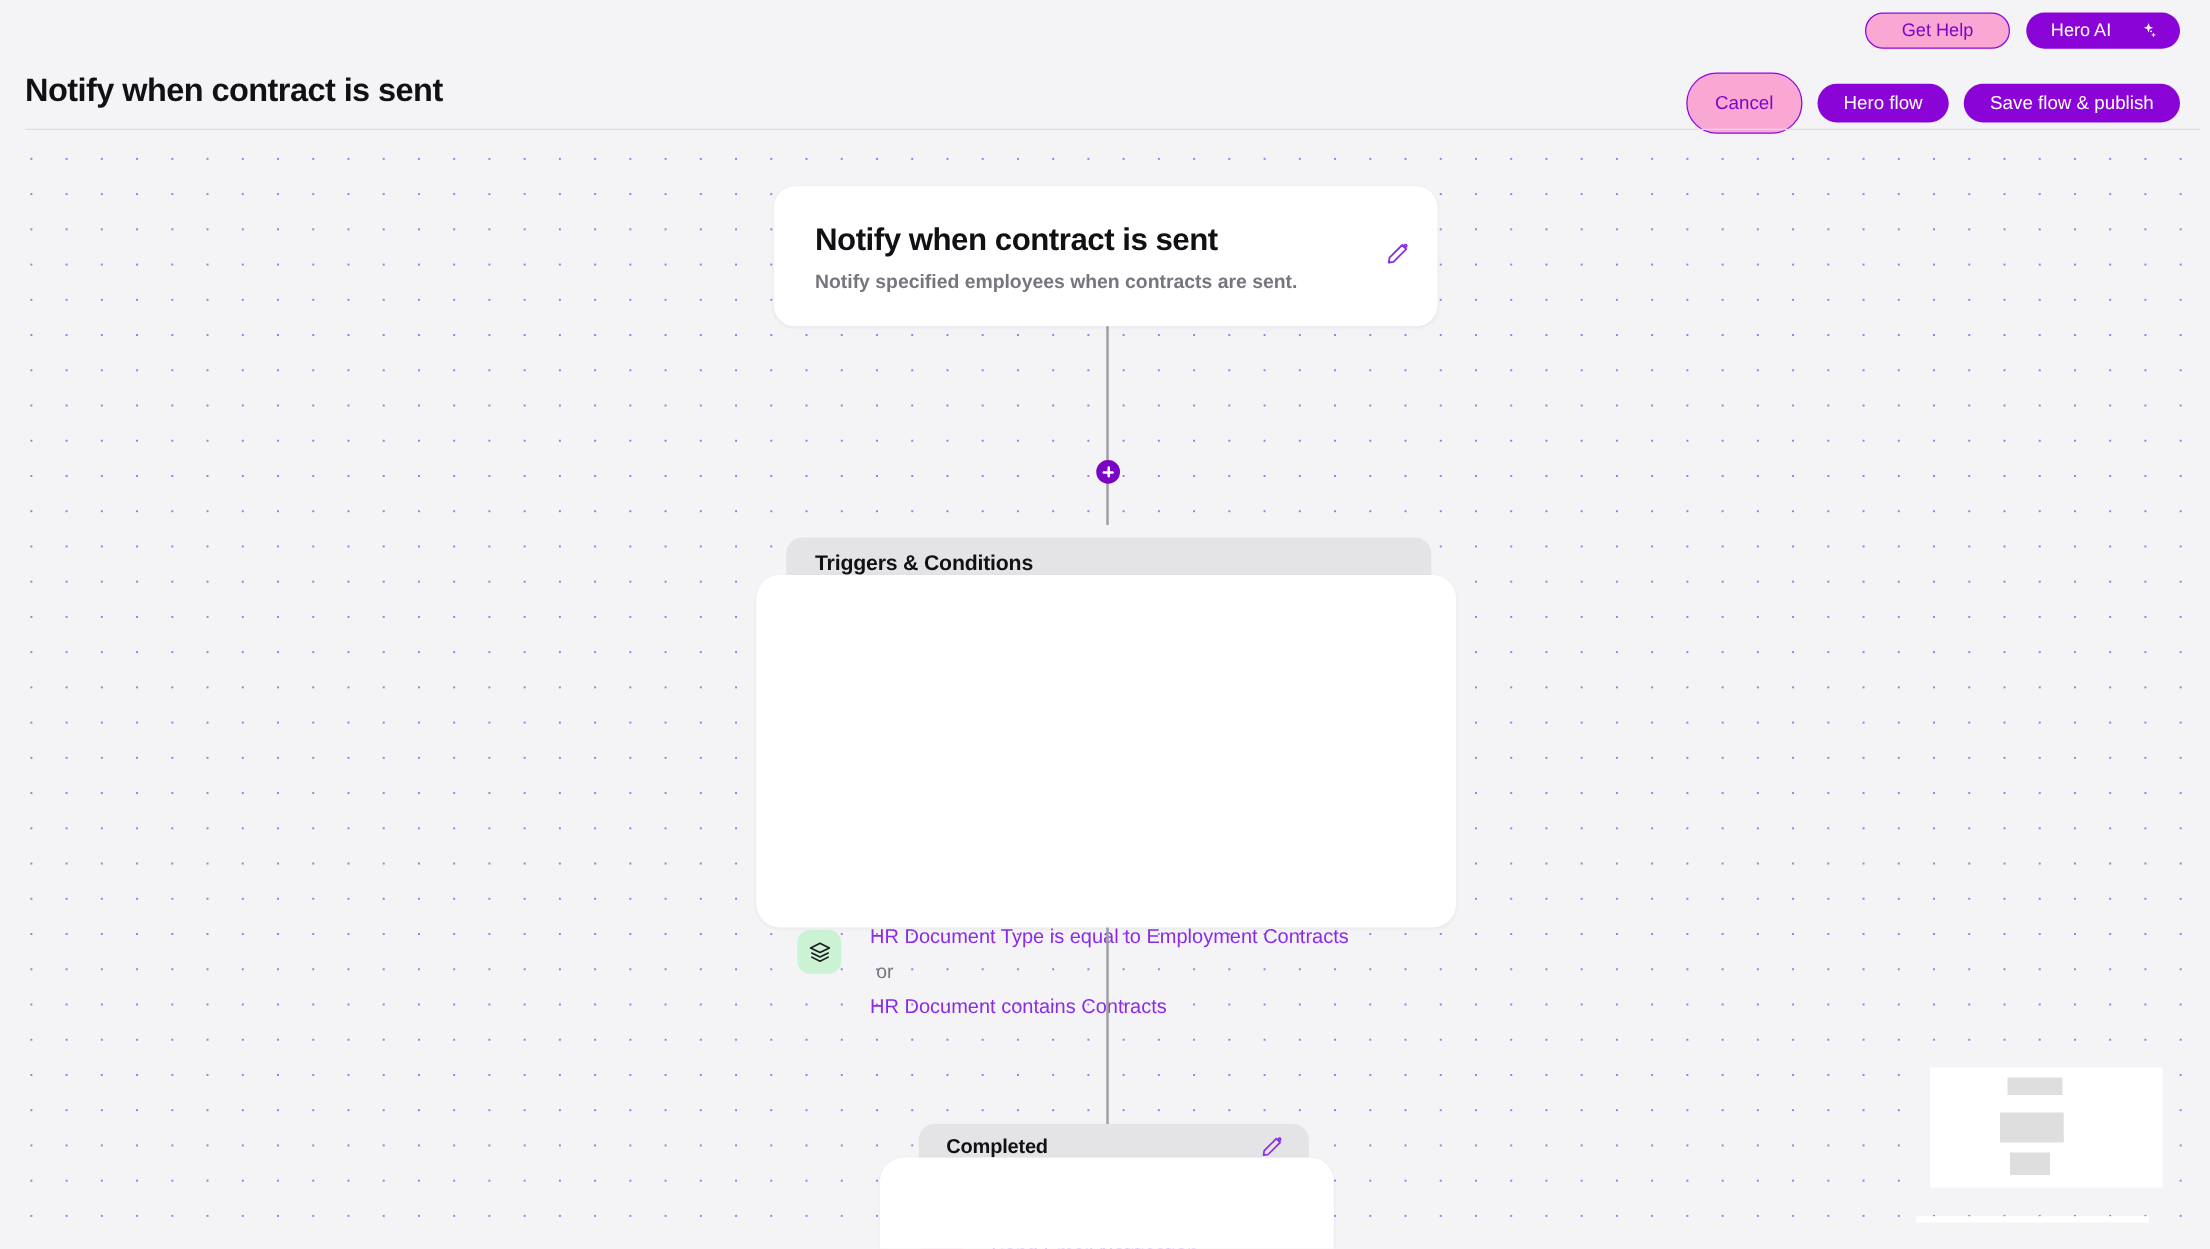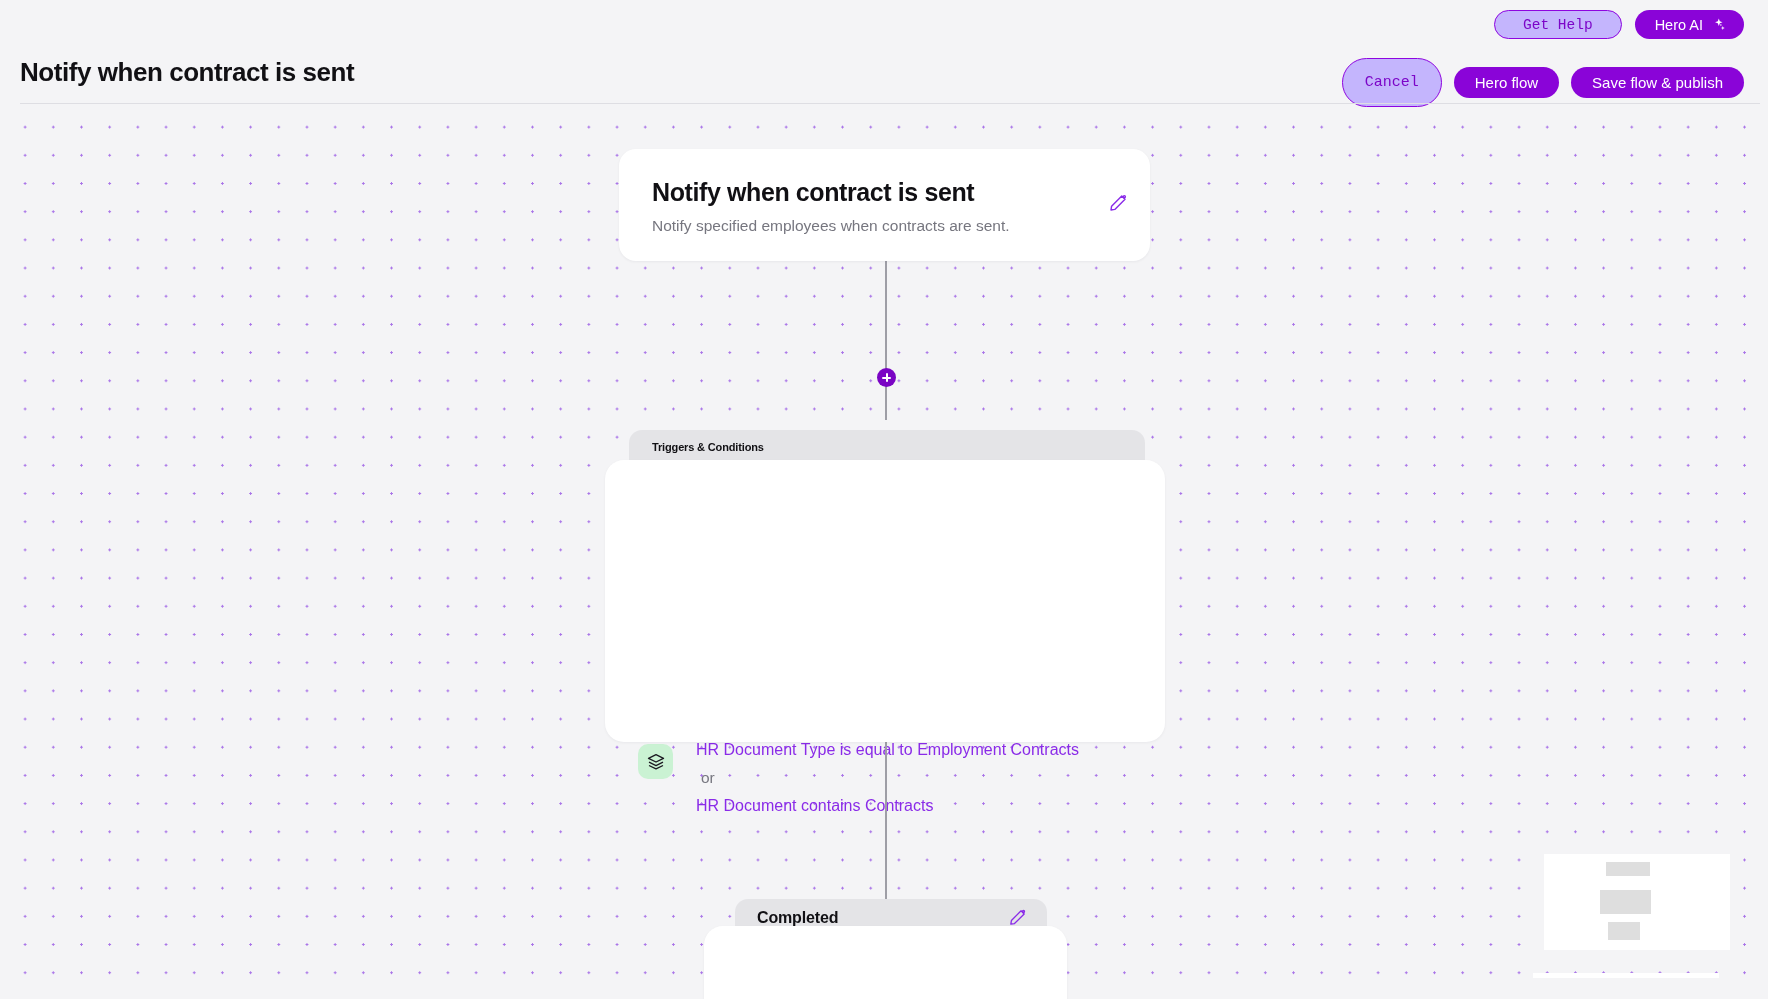--- a/index.html
+++ b/index.html
@@ -70,46 +70,45 @@
     border: none;
     cursor: pointer;
     font-family: "Liberation Sans", sans-serif;
     display: inline-flex;
     align-items: center;
     justify-content: center;
     white-space: nowrap;
   }
 
   .btn-outline {
-    background: #c4b5fd;
+    background: #f9a8d4;
     border: 1.3px solid #8e05e0;
     color: #7c05c8;
     border-radius: 999px;
-    font-family: Liberation Mono, monospace;
   }
 
   .btn-solid {
     background: #8a04d8;
     color: #ffffff;
     border-radius: 999px;
   }
 
   .btn-get-help {
     height: 29px;
     padding: 0 28px;
     font-size: 14.5px;
     font-weight: 400;
   }
 
   .btn-hero-ai {
     height: 29px;
     padding: 0 18px 0 20px;
     font-size: 14.5px;
     font-weight: 500;
-    gap: 7px;
+    gap: 21px;
   }
 
   .btn-cancel {
     height: 49px;
     padding: 0 22px;
     font-size: 15px;
     font-weight: 400;
   }
 
   .btn-save {
@@ -215,21 +214,21 @@
     font-weight: 700;
     letter-spacing: -0.4px;
     color: #111014;
   }
 
   .node-title-card .flow-desc {
     position: absolute;
     left: 33px;
     top: 68px;
     font-size: 15.5px;
-    font-weight: 400;
+    font-weight: 700;
     color: #76767f;
   }
 
   .pencil-btn {
     position: absolute;
     background: none;
     border: none;
     cursor: pointer;
     padding: 0;
     line-height: 0;
@@ -254,21 +253,21 @@
 
   .grp-triggers {
     left: 629px;
     top: 326px;
     width: 516px;
     height: 44px;
   }
   .grp-triggers .group-label {
     left: 23px;
     top: 11px;
-    font-size: 11px;
+    font-size: 17px;
     letter-spacing: -0.15px;
   }
 
   .card-triggers {
     position: absolute;
     left: 605px;
     top: 356px;
     width: 560px;
     height: 282px;
     background: #ffffff;

